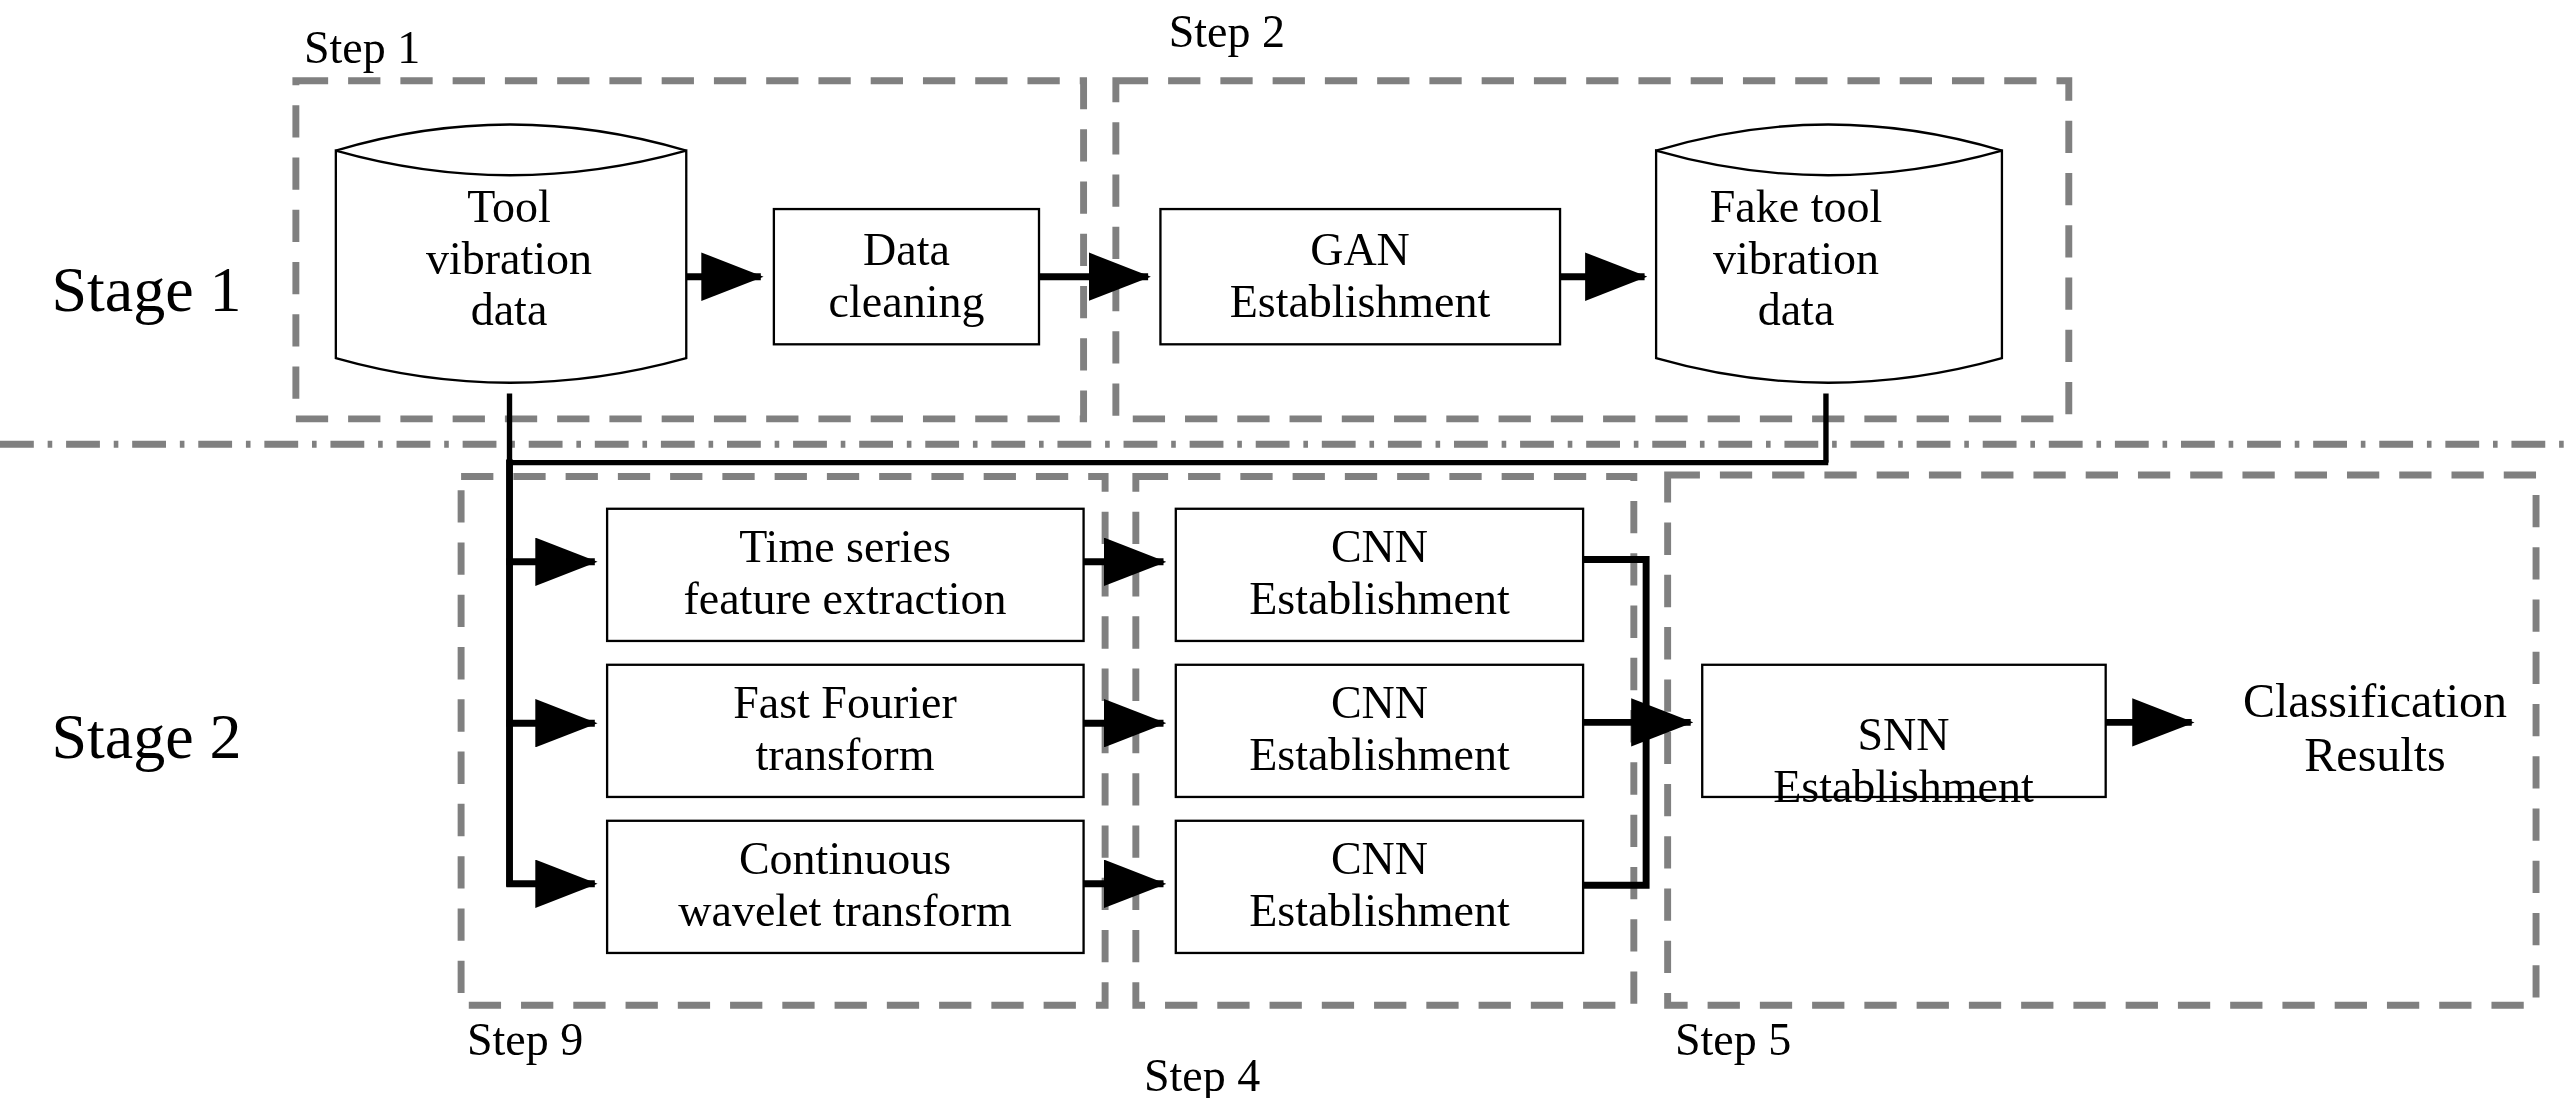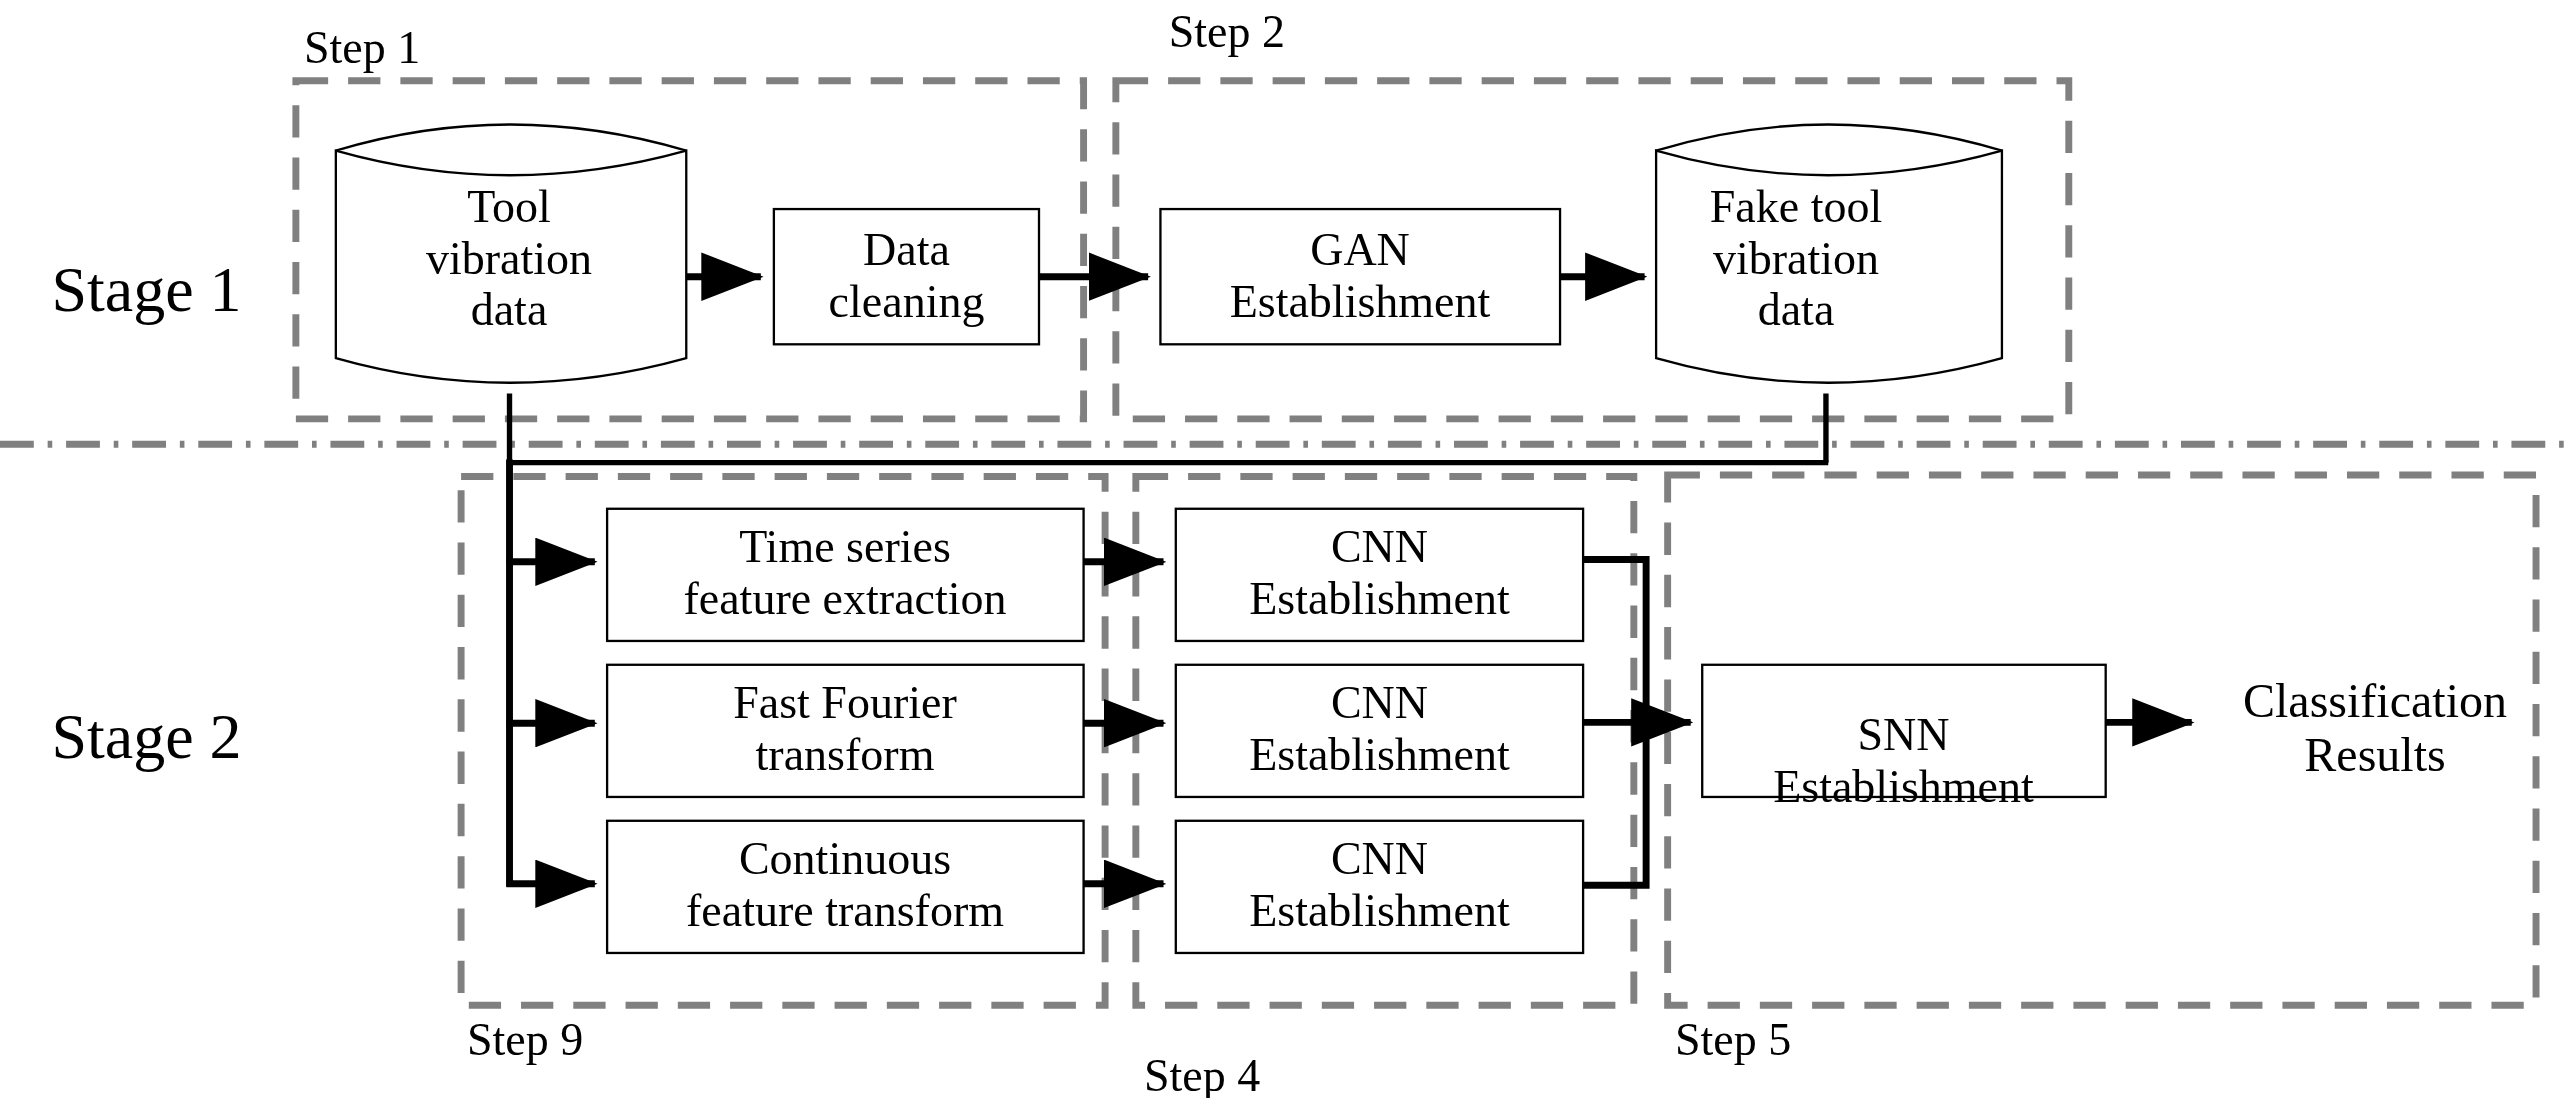--- a/index.html
+++ b/index.html
@@ -166,21 +166,21 @@
 vibration
 data</div>
 
   <div class="lbl node-lbl" style="left:607px; top:521px; width:476px;">Time series
 feature extraction</div>
 
   <div class="lbl node-lbl" style="left:607px; top:677px; width:476px;">Fast Fourier
 transform</div>
 
   <div class="lbl node-lbl" style="left:607px; top:833px; width:476px;">Continuous
-feature transform</div>
+wavelet transform</div>
 
   <div class="lbl node-lbl" style="left:1176px; top:521px; width:407px;">CNN
 Establishment</div>
 
   <div class="lbl node-lbl" style="left:1176px; top:677px; width:407px;">CNN
 Establishment</div>
 
   <div class="lbl node-lbl" style="left:1176px; top:833px; width:407px;">CNN
 Establishment</div>
 

